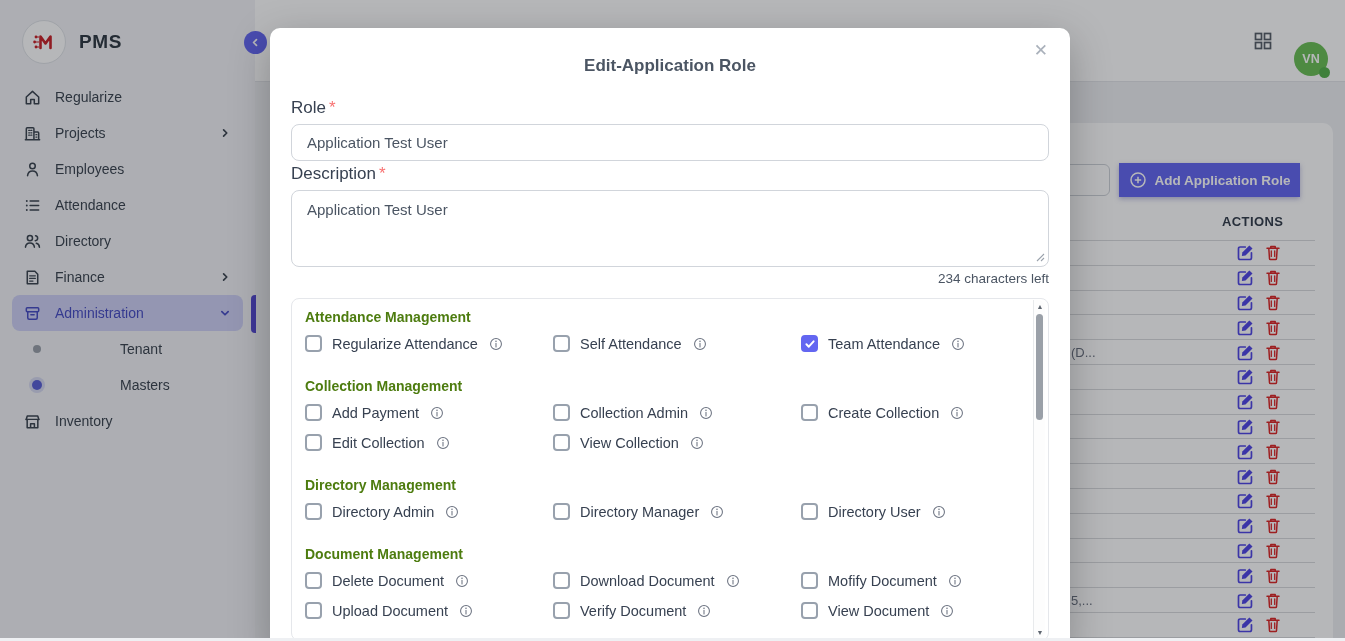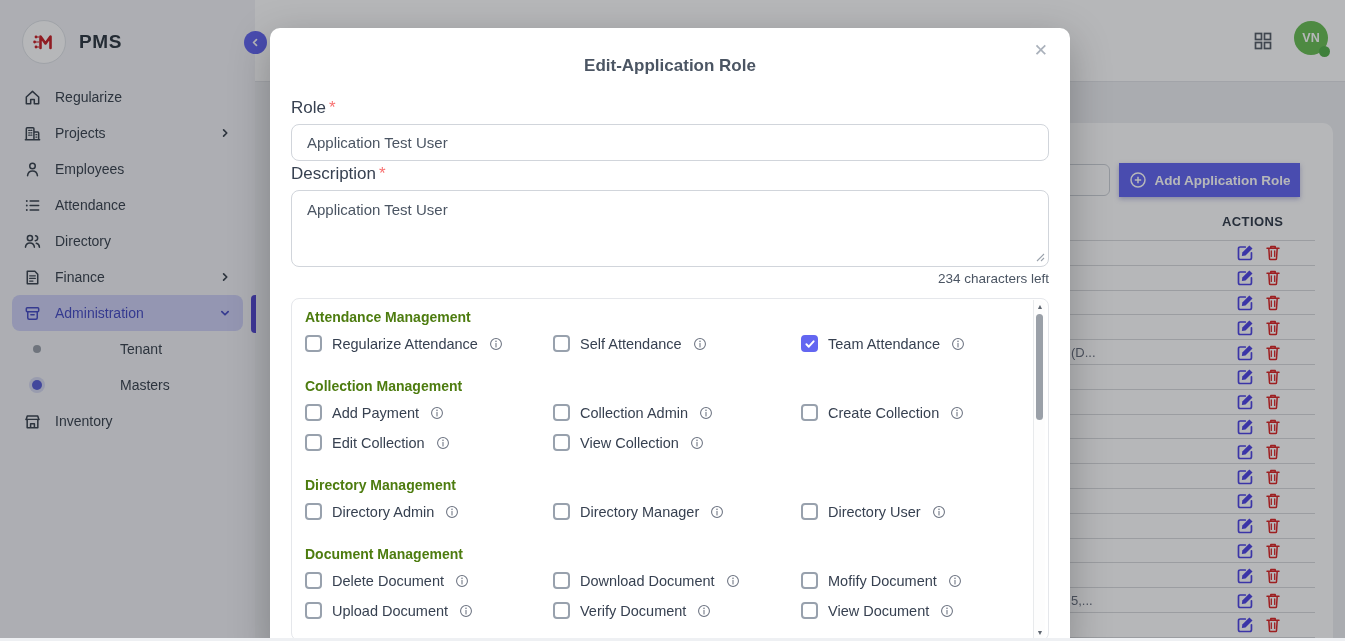--- a/index.html
+++ b/index.html
@@ -20,21 +20,21 @@
   .nav-item svg { stroke:#3b4450; }
   .nav-sub { position:relative; height:36px; display:flex; align-items:center; cursor:pointer; font-size:14px; color:#3b4450; }
   .nav-sub .dot { position:absolute; left:33px; width:8px; height:8px; border-radius:50%; background:#9aa0aa; }
   .nav-sub .dot.on { width:10px; height:10px; left:32px; background:#5a5fd6; box-shadow:0 0 0 3px rgba(90,95,214,.18); }
   .nav-sub .sub-label { padding-left:120px; }
   .active-indicator { position:absolute; left:251px; top:295px; width:5px; height:38px; border-radius:4px 0 0 4px; background:#5348ce; }
 
   
   .header { position:absolute; left:255px; top:0; width:1090px; height:82px; background:#ffffff; border-bottom:1px solid #e2e4e8; z-index:1; }
   .grid-btn { position:absolute; top:32px; right:73px; width:18px; height:18px; cursor:pointer; }
-  .avatar { position:absolute; top:21px; right:17px; width:34px; height:34px; border-radius:50%; background:#6abf55; color:#fff; font-size:12.5px; font-weight:700; display:flex; align-items:center; justify-content:center; cursor:pointer; }
+  .avatar { position:absolute; top:42px; right:17px; width:34px; height:34px; border-radius:50%; background:#6abf55; color:#fff; font-size:12.5px; font-weight:700; display:flex; align-items:center; justify-content:center; cursor:pointer; }
   .avatar .status-dot { position:absolute; right:-2px; bottom:-2px; width:11px; height:11px; border-radius:50%; background:#55b14b; }
 
   
   .content-card { position:absolute; left:283px; top:123px; width:1050px; height:518px; background:#fff; border-radius:10px 10px 0 0; overflow:hidden; z-index:1; }
   .bg-search { position:absolute; left:620px; top:41px; width:207px; height:32px; border:1px solid #cdd1d7; border-radius:6px; background:#fff; }
   .add-role-btn { position:absolute; left:836px; top:40px; width:181px; height:34px; background:#6366f1; border:none; border-radius:0; color:#fff; font-size:13.5px; font-weight:700; font-family:"Liberation Sans",sans-serif; display:flex; align-items:center; justify-content:center; gap:8px; cursor:pointer; box-shadow:0 2px 5px rgba(60,60,160,.35); }
   .actions-header { position:absolute; left:939px; top:91px; font-size:13px; font-weight:700; letter-spacing:.4px; color:#333d4b; }
   .rows { position:absolute; left:500px; right:18px; top:117px; border-top:1px solid #d8dadd; }
   .table-row { height:24.8px; display:flex; align-items:center; border-bottom:1px solid #d8dadd; padding-right:34px; }
   .row-peek { font-size:13px; color:#6b7280; padding-left:288px; }

